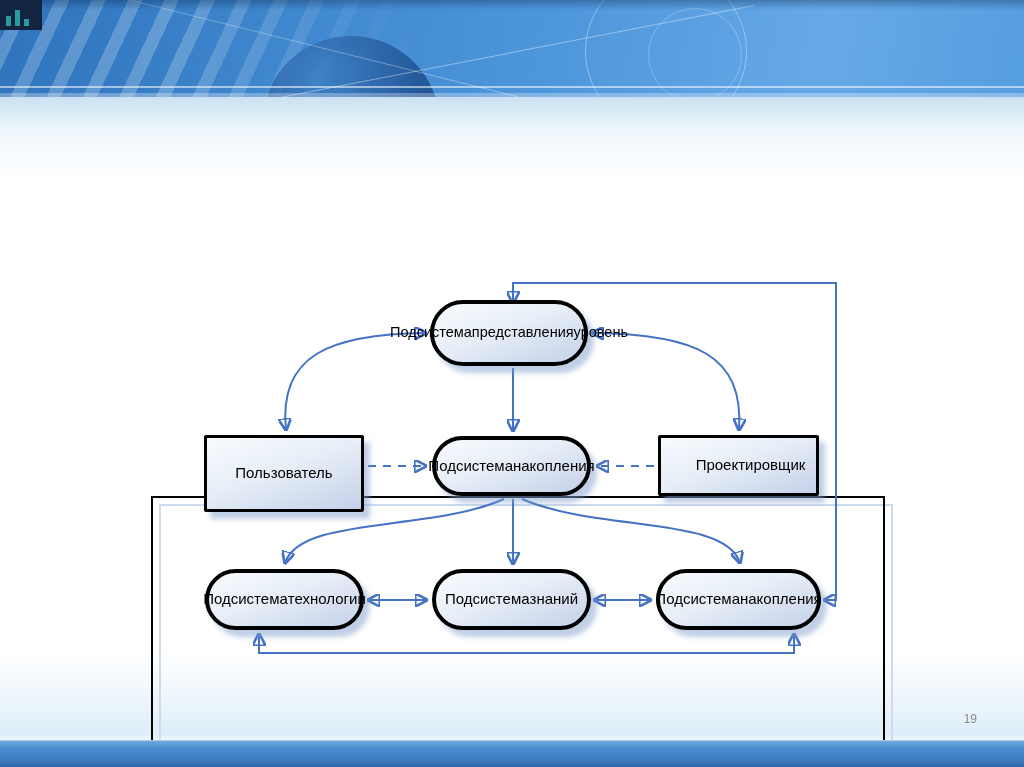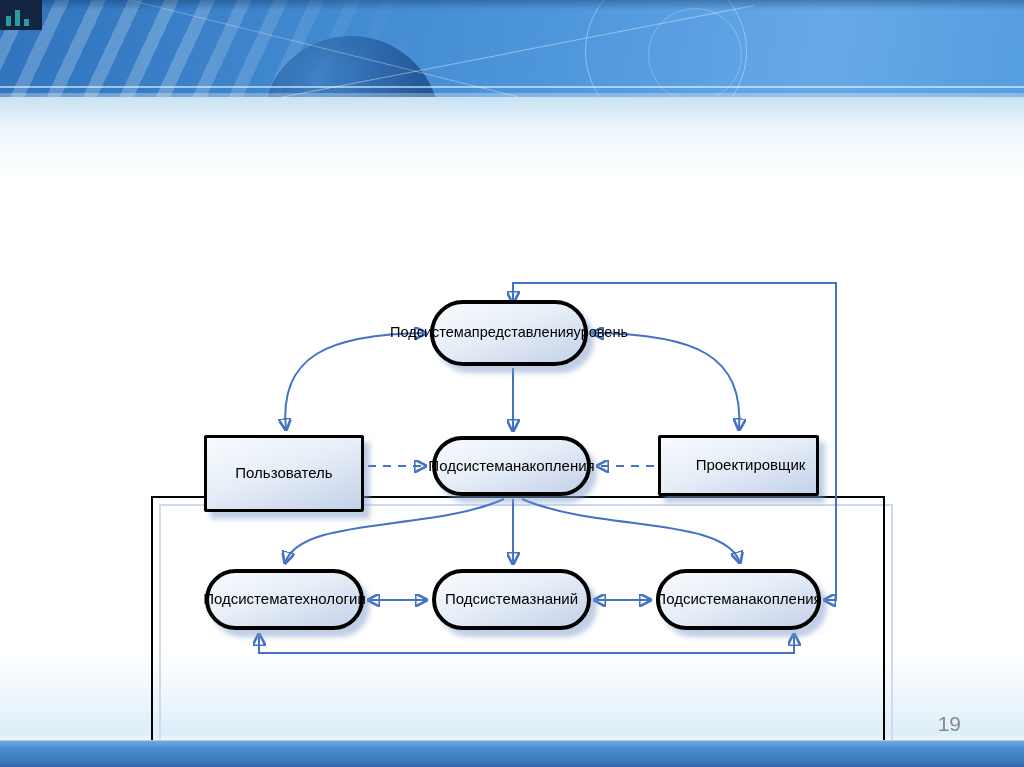--- a/index.html
+++ b/index.html
@@ -79,21 +79,21 @@
   .n-processing { left:205px; top:569px; width:159px; height:61px; }
   .n-exchange   { left:432px; top:569px; width:159px; height:61px; }
   .n-storage    { left:656px; top:569px; width:165px; height:61px; }
 
   
   .footer-bar {
     position:absolute; left:0; top:740px; width:1024px; height:27px;
     background:linear-gradient(180deg,#71aade 0%,#4d8fd0 25%,#3f80c4 60%,#3a76b8 85%,#2f67a6 100%);
     border-top:1px solid #a9cde8; box-sizing:border-box;
   }
-  .page-number { position:absolute; right:63px; top:712px; font-size:21px; color:#8a8a8a; }
+  .page-number { position:absolute; right:47px; top:712px; font-size:12px; color:#8a8a8a; }
 </style>
 </head>
 <body>
 
 <div class="slide">
 
   <div class="header">
     <div class="stripes"></div>
     <div class="globe"></div>
     <div class="ring1"></div>

